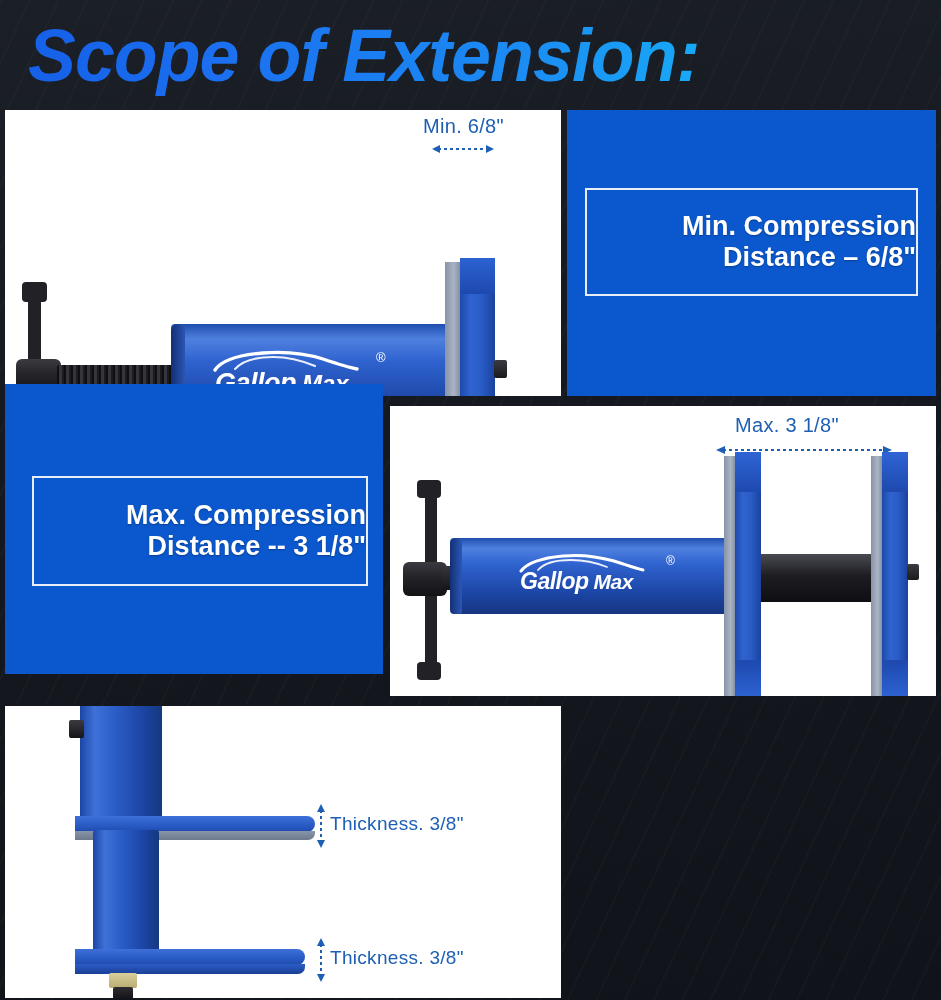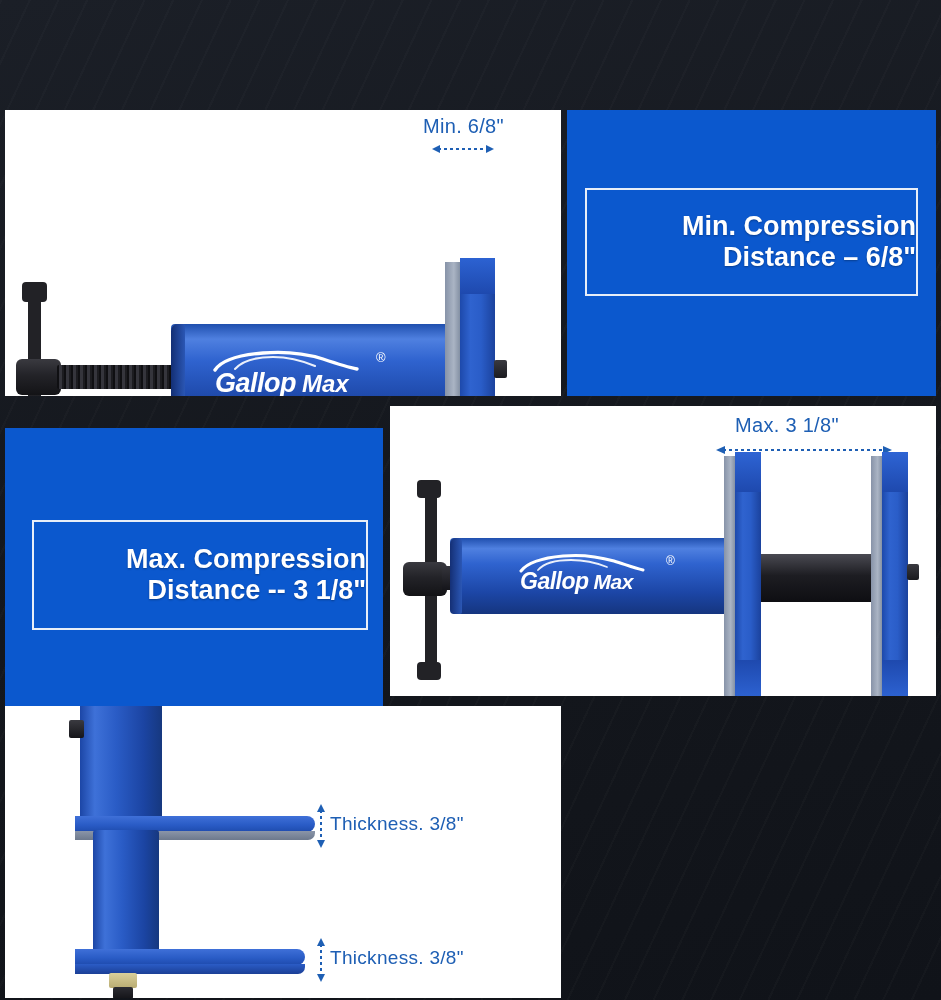--- a/index.html
+++ b/index.html
@@ -59,21 +59,21 @@
     position: absolute;
     overflow: hidden;
     box-sizing: border-box;
   }
   .panel.white  { background: #ffffff; }
   .panel.bluebg { background: #0b58ce; }
 
   
   #panel-photo-min     { left: 5px;   top: 110px; width: 556px; height: 286px; }
   #panel-cap-min       { left: 567px; top: 110px; width: 369px; height: 286px; }
-  #panel-cap-max       { left: 5px;   top: 428px; width: 378px; height: 290px; }
+  #panel-cap-max       { left: 5px;   top: 384px; width: 378px; height: 290px; }
   #panel-photo-max     { left: 390px; top: 406px; width: 546px; height: 290px; }
   #panel-photo-thick   { left: 5px;   top: 706px; width: 556px; height: 292px; }
   #panel-cap-thick     { left: 567px; top: 706px; width: 369px; height: 292px; }
 
   
   .caption-box {
     position: absolute;
     border: 2px solid #e8eef8;
     box-sizing: border-box;
     display: flex;
@@ -174,20 +174,23 @@
   .car-swoosh {
     position: absolute;
     pointer-events: none;
   }
 </style>
 </head>
 <body>
 
 <div id="page">
 
+  <div id="title-bar">
+    <div id="page-title">Scope of Extension:</div>
+  </div>
 
   <div class="panel white" id="panel-photo-min">
 
     <div class="dim-label" style="left:418px; top:5px;">Min. 6/8"</div>
 
     <svg class="dim-arrow-h" style="left:427px; top:33px; width:62px; height:12px;" viewBox="0 0 62 12">
       <line x1="6" y1="6" x2="56" y2="6" stroke="#1e5fb4" stroke-width="2" stroke-dasharray="3 3"></line>
       <polygon points="0,6 8,2 8,10" fill="#1e5fb4"></polygon>
       <polygon points="62,6 54,2 54,10" fill="#1e5fb4"></polygon>
     </svg>

